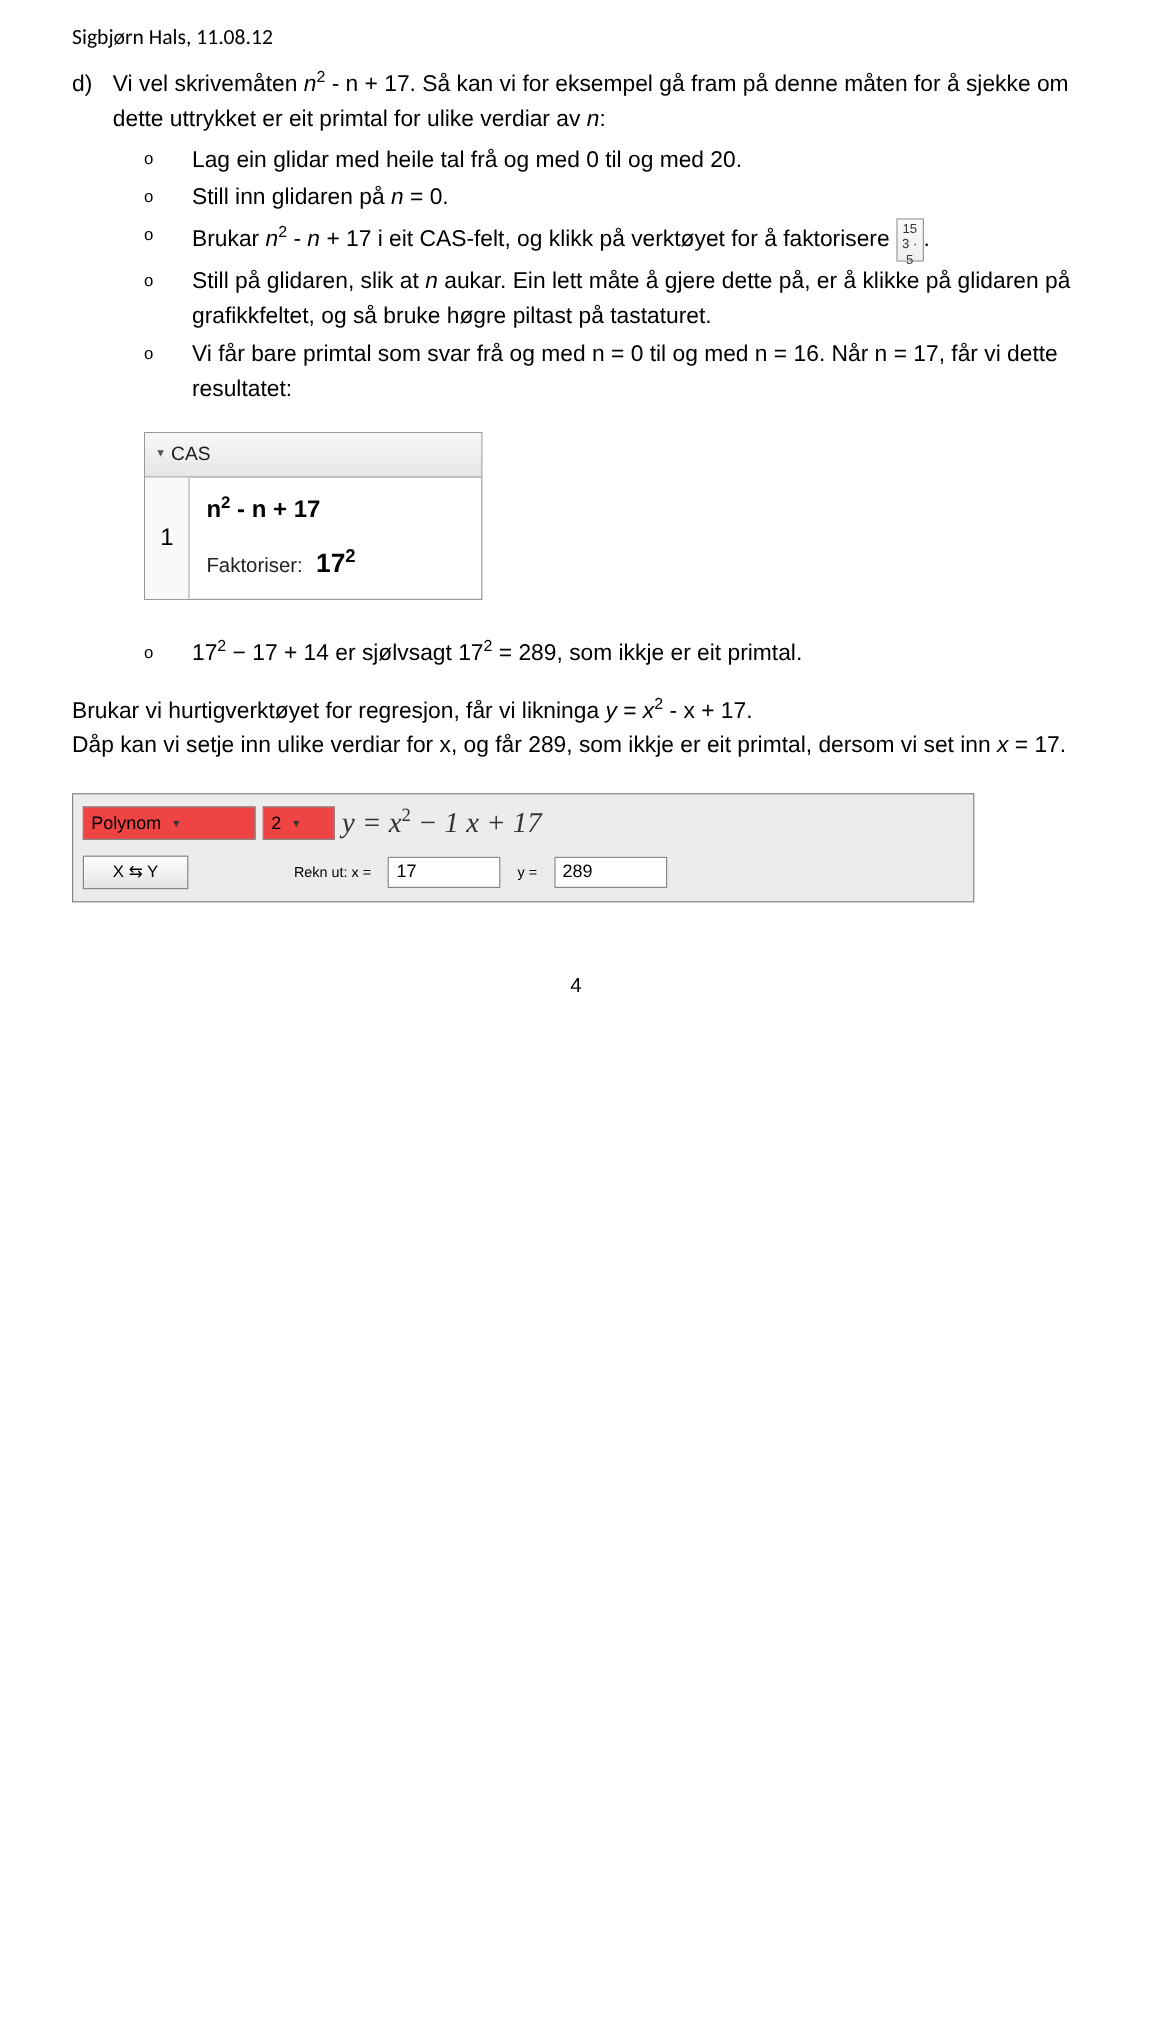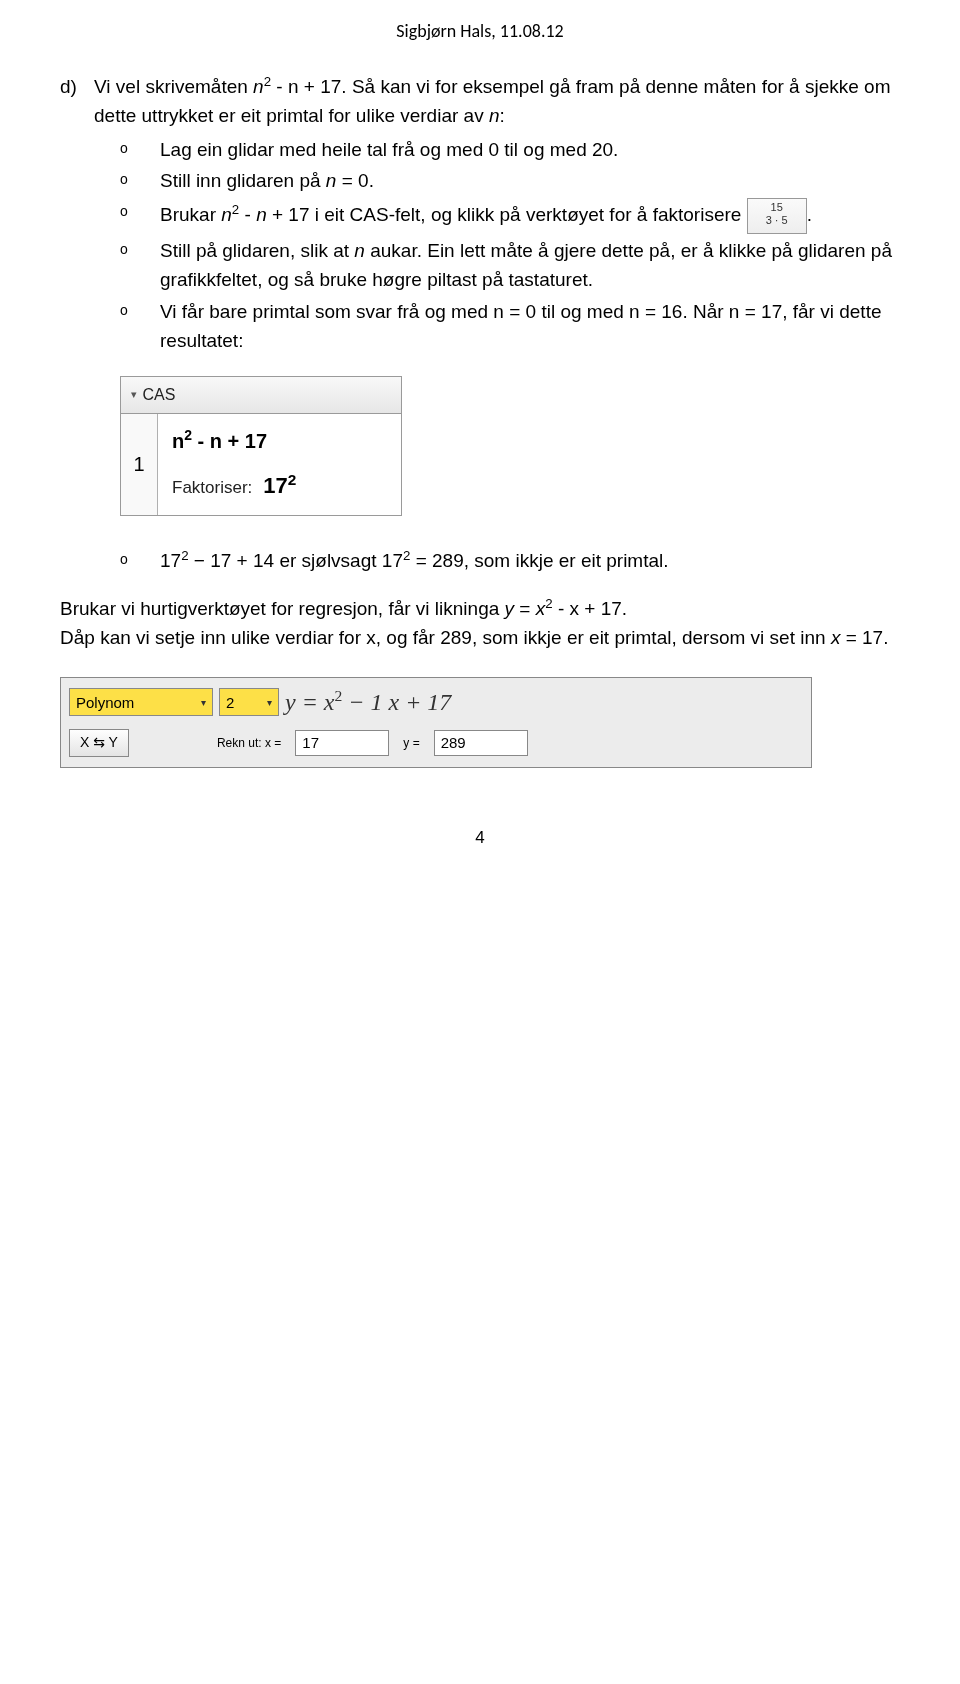--- a/index.html
+++ b/index.html
@@ -7,24 +7,23 @@
     padding: 0;
     font-family: Arial, Helvetica, sans-serif;
     background: #fff;
     color: #000;
     width: 960px;
   }
   .page {
     padding: 20px 60px 40px 60px;
   }
   .header {
-    text-align: center;
     font-family: Calibri, Arial, sans-serif;
     font-size: 18px;
-    margin-bottom: 30px;
+    margin-bottom: 14px;
   }
   .body-text {
     font-size: 19px;
     line-height: 1.55;
   }
   .list-d {
     display: flex;
     margin-bottom: 4px;
   }
   .list-d .marker {
@@ -43,21 +42,21 @@
     flex-shrink: 0;
     font-size: 14px;
     padding-top: 3px;
   }
   sup { font-size: 0.7em; vertical-align: super; line-height: 0; }
   .italic { font-style: italic; }
 
   .icon-factor {
     display: inline-block;
     vertical-align: middle;
-    width: 60px;
+    width: 23px;
     height: 36px;
     border: 1px solid #999;
     background: linear-gradient(#fafafa,#eee);
     font-size: 11px;
     text-align: center;
     line-height: 1.2;
     padding-top: 2px;
     box-sizing: border-box;
     font-family: Arial;
     color: #333;
@@ -135,26 +134,26 @@
   .regress-body {
     padding: 6px 8px 10px 8px;
   }
   .regress-row1 {
     display: flex;
     align-items: center;
     gap: 6px;
     margin-bottom: 8px;
   }
   .rg-select {
-    background: #fde047;
+    background: #ef4444;
     border: 1px solid #888;
     height: 26px;
     display: flex;
     align-items: center;
-    justify-content: space-between;
+    justify-content: flex-start;
     padding: 0 6px;
     font-size: 15px;
     gap: 10px;
   }
   .rg-select .tri { font-size: 10px; color: #333; }
   .rg-formula {
     flex: 1;
     text-align: left;
     font-family: 'Times New Roman', serif;
     font-style: italic;
@@ -163,21 +162,21 @@
   }
   .regress-row2 {
     display: flex;
     align-items: center;
     gap: 14px;
   }
   .rg-btn {
     background: linear-gradient(#fefefe,#e4e4e4);
     border: 1px solid #888;
     height: 26px;
-    padding: 0 10px;
+    padding: 0 24px;
     display: flex;
     align-items: center;
     font-size: 14px;
   }
   .rg-label { font-size: 12px; }
   .rg-input {
     background: #fff;
     border: 1px solid #888;
     height: 24px;
     width: 80px;

